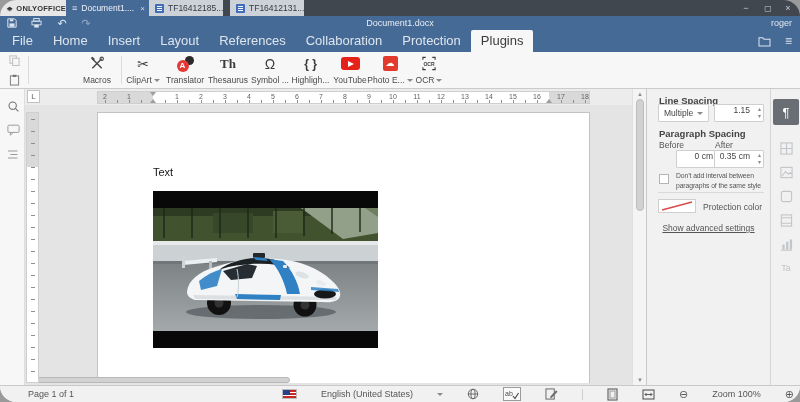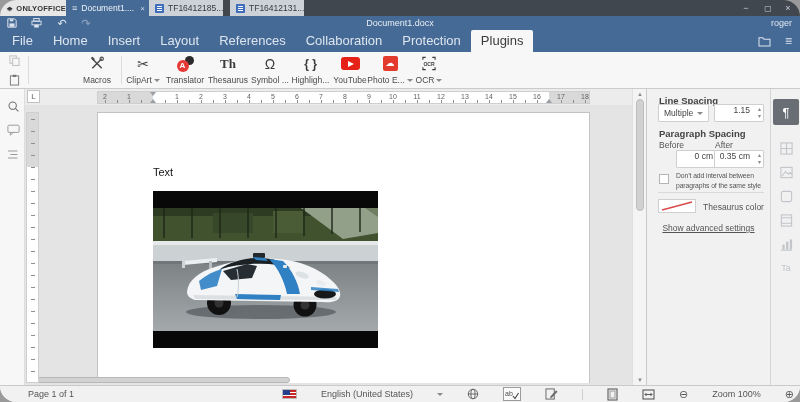--- a/index.html
+++ b/index.html
@@ -442,21 +442,21 @@
     <div class="pcheck" style="left:12px;top:85px;"></div>
     <div class="cb-label" style="left:29px;top:82px;width:92px;">Don’t add interval between paragraphs of the same style</div>
 
     <div class="pdivider" style="left:11px;top:103px;width:106px;"></div>
 
     <div class="swatch" style="left:11px;top:92px;top:110px;">
       <svg width="36" height="12" viewBox="0 0 36 12">
           <line x1="3" y1="10" x2="33" y2="2" stroke="#d84a4a" stroke-width="1.6"></line>
         </svg>
     </div>
-    <div class="plabel" style="left:56px;top:113px;">Thesaurus color</div>
+    <div class="plabel" style="left:56px;top:113px;">Protection color</div>
 
     <div class="plink" style="left:0;right:0;top:134px;">Show advanced settings</div>
   </div>
 
   <div id="rstrip">
     <div class="rtab-active">
         <span>¶</span>
       </div>
     <div class="rtab" style="top:52px;">
       <svg width="13" height="13" viewBox="0 0 14 14">

